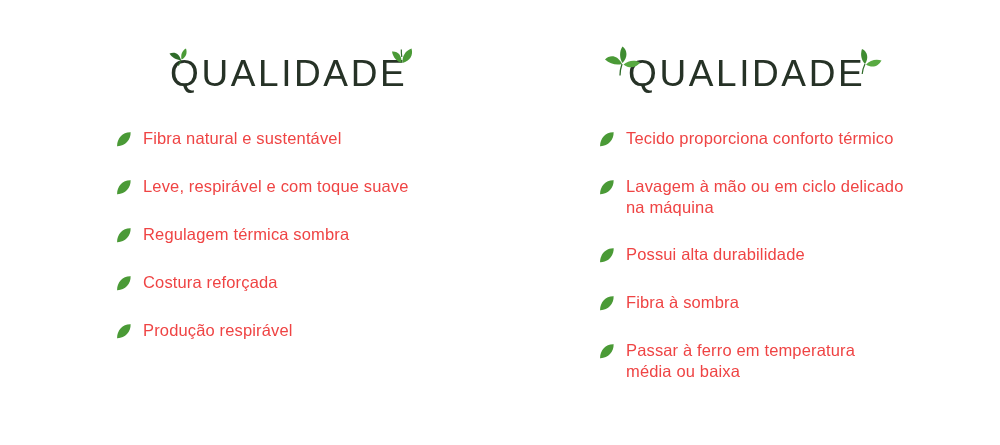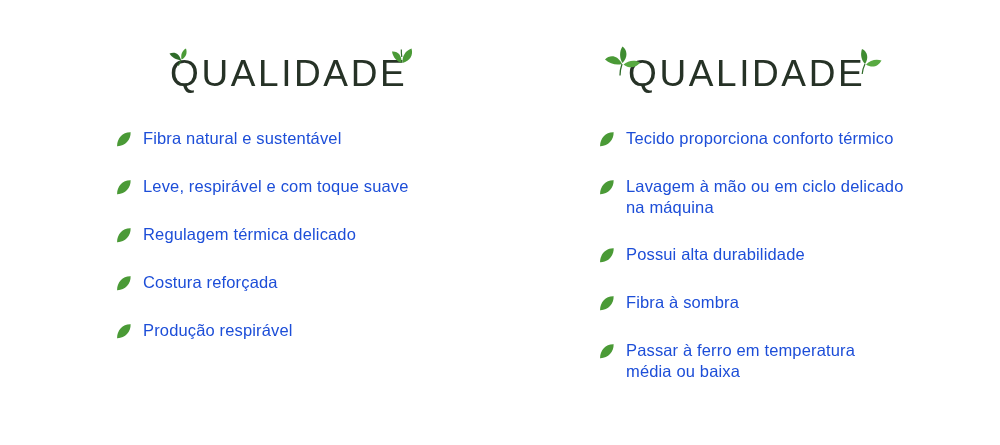--- a/index.html
+++ b/index.html
@@ -89,21 +89,21 @@
     height: 21px;
     margin-right: 9px;
     margin-top: 1px;
   }
   .bullet svg { display: block; }
 
   .item-text {
     font-family: "Liberation Sans", sans-serif;
     font-size: 16.5px;
     font-weight: 400;
-    color: #1d4ed8;
+    color: #ef4444;
     line-height: 21px;
     letter-spacing: 0.15px;
     white-space: pre-line;
   }
 </style>
 </head>
 <body>
 
 <div class="board">
 
@@ -149,21 +149,21 @@
         </span>
         <span class="item-text">Leve, respirável e com toque suave</span>
       </li>
 
       <li class="item">
         <span class="bullet">
           <svg width="21" height="21" viewBox="0 0 21 21">
             <path d="M18.6 4.4 C17.6 12.2 10.8 17.6 3.2 16.2 C4.2 8.4 11 3 18.6 4.4 Z" fill="#4a9a36" transform="rotate(-8 10.5 10.5)"></path>
           </svg>
         </span>
-        <span class="item-text">Regulagem térmica delicado</span>
+        <span class="item-text">Regulagem térmica sombra</span>
       </li>
 
       <li class="item">
         <span class="bullet">
           <svg width="21" height="21" viewBox="0 0 21 21">
             <path d="M18.6 4.4 C17.6 12.2 10.8 17.6 3.2 16.2 C4.2 8.4 11 3 18.6 4.4 Z" fill="#4a9a36" transform="rotate(-8 10.5 10.5)"></path>
           </svg>
         </span>
         <span class="item-text">Costura reforçada</span>
       </li>

